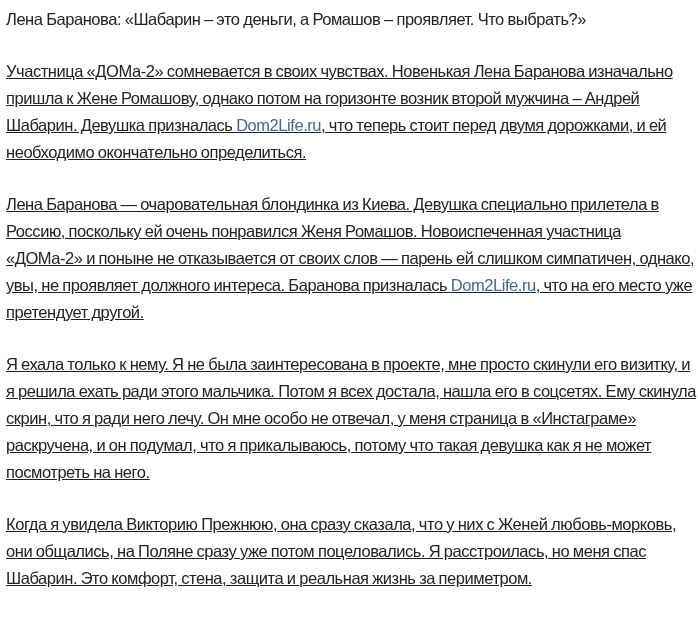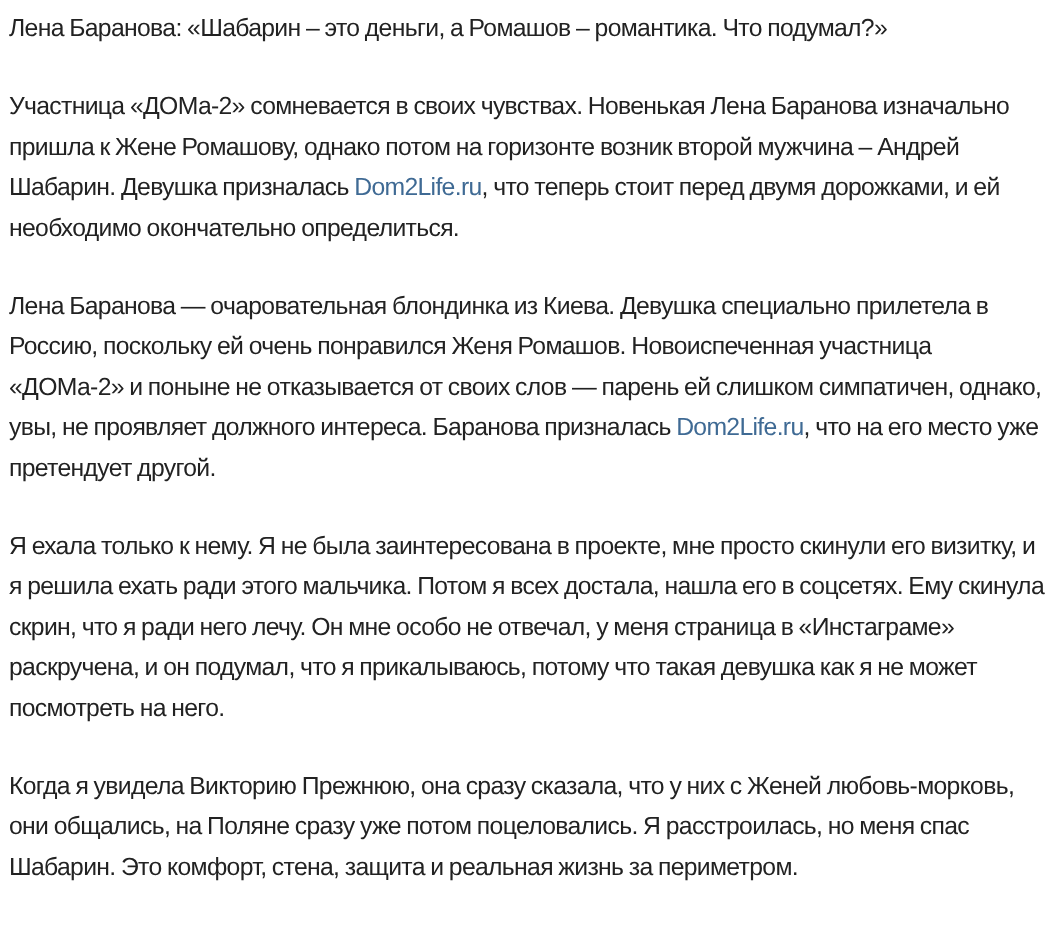--- a/index.html
+++ b/index.html
@@ -23,31 +23,32 @@
       line-height: 27px;
       letter-spacing: -0.45px;
       margin: 0;
       word-spacing: -0.5px;
     }
     .title {
       margin-bottom: 25px;
     }
     .para {
       margin-bottom: 25px;
+      text-decoration: underline;
     }
     .link {
       color: #3f6a94;
       text-decoration: none;
     }
   </style>
 </head>
 <body>
 
 <div class="article">
-  <p class="title">Лена Баранова: «Шабарин – это деньги, а Ромашов – романтика. Что подумал?»</p>
+  <p class="title">Лена Баранова: «Шабарин – это деньги, а Ромашов – проявляет. Что выбрать?»</p>
 
   <p class="para"><span>Участница «ДОМа-2» сомневается в своих чувствах. Новенькая Лена Баранова изначально пришла к Жене Ромашову, однако потом на горизонте возник второй мужчина – Андрей Шабарин. Девушка призналась </span><a class="link">Dom2Life.ru</a><span>, что теперь стоит перед двумя дорожками, и ей необходимо окончательно определиться.</span></p>
 
   <p class="para"><span>Лена Баранова — очаровательная блондинка из Киева. Девушка специально прилетела в Россию, поскольку ей очень понравился Женя Ромашов. Новоиспеченная участница «ДОМа-2» и поныне не отказывается от своих слов — парень ей слишком симпатичен, однако, увы, не проявляет должного интереса. Баранова призналась </span><a class="link">Dom2Life.ru</a><span>, что на его место уже претендует другой.</span></p>
 
 
   <p class="para">Я ехала только к нему. Я не была заинтересована в проекте, мне просто скинули его визитку, и я решила ехать ради этого мальчика. Потом я всех достала, нашла его в соцсетях. Ему скинула скрин, что я ради него лечу. Он мне особо не отвечал, у меня страница в «Инстаграме» раскручена, и он подумал, что я прикалываюсь, потому что такая девушка как я не может посмотреть на него.</p>
 
   <p class="para">Когда я увидела Викторию Прежнюю, она сразу сказала, что у них с Женей любовь-морковь, они общались, на Поляне сразу уже потом поцеловались. Я расстроилась, но меня спас Шабарин. Это комфорт, стена, защита и реальная жизнь за периметром.</p>
 </div>

